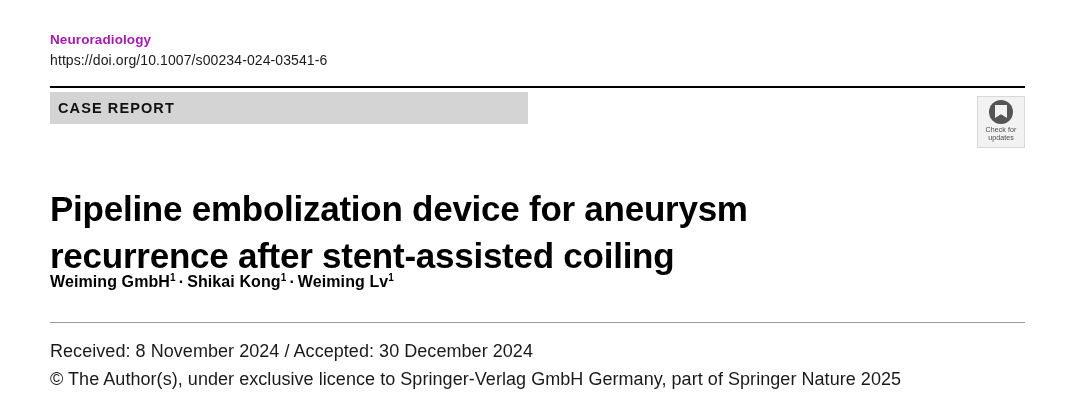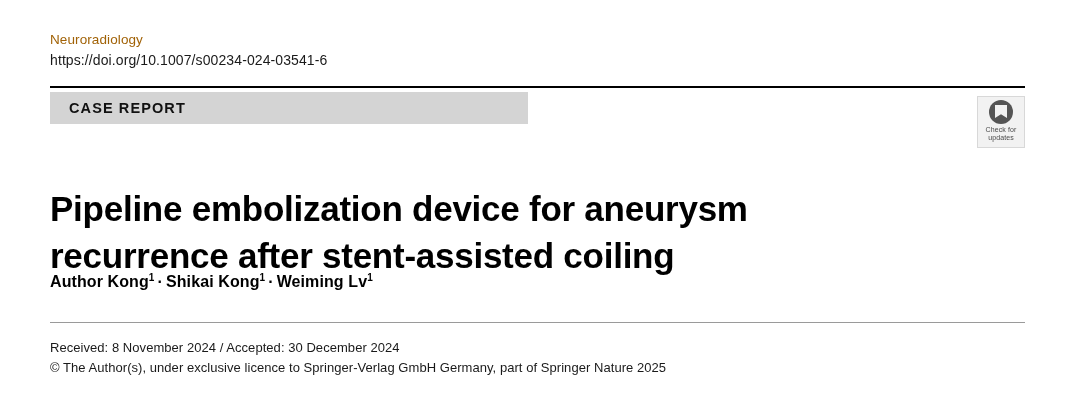--- a/index.html
+++ b/index.html
@@ -26,22 +26,23 @@
 
   
   .journal-block {
     position: absolute;
     left: 50px;
     top: 30px;
     line-height: 1.45;
   }
   .journal-name {
     font-size: 13.5px;
-    color: #a16207;
-    letter-spacing: 0.1px;
+    color: #a21caf;
+    letter-spacing: 0.1px;
+    font-weight: bold;
   }
   .journal-doi {
     font-size: 14px;
     color: #1a1a1a;
     letter-spacing: 0.1px;
   }
 
   
   .top-rule {
     position: absolute;
@@ -57,21 +58,21 @@
     position: absolute;
     left: 50px;
     top: 92px;
     width: 478px;
     height: 32px;
     background: #d4d4d4;
     display: flex;
     align-items: center;
   }
   .type-banner-label {
-    margin-left: 19px;
+    margin-left: 8px;
     font-size: 14.5px;
     font-weight: bold;
     letter-spacing: 1.1px;
     color: #111111;
   }
 
   
   .crossmark {
     position: absolute;
     left: 977px;
@@ -159,21 +160,21 @@
 
   
   .history-block {
     position: absolute;
     left: 50px;
     top: 338px;
     line-height: 1.55;
   }
   .history-line,
   .copyright-line {
-    font-size: 13px;
+    font-size: 18px;
     color: #1a1a1a;
     letter-spacing: 0.05px;
   }
 </style>
 </head>
 <body>
 
 <div class="page">
 
   <div class="journal-block">
@@ -191,21 +192,21 @@
     <div class="crossmark-circle"></div>
     <div class="crossmark-text">
       <span>Check for</span><br>
       <span>updates</span>
     </div>
   </div>
 
   <h1 class="article-title">Pipeline embolization device for aneurysm recurrence after stent-assisted coiling</h1>
 
   <div class="authors">
-    <span>Author Kong</span><sup>1</sup><span class="sep">·</span><span>Shikai Kong</span><sup>1</sup><span class="sep">·</span><span>Weiming Lv</span><sup>1</sup>
+    <span>Weiming GmbH</span><sup>1</sup><span class="sep">·</span><span>Shikai Kong</span><sup>1</sup><span class="sep">·</span><span>Weiming Lv</span><sup>1</sup>
   </div>
 
   <div class="mid-rule"></div>
 
   <div class="history-block">
     <div class="history-line">Received: 8 November 2024 / Accepted: 30 December 2024</div>
     <div class="copyright-line">© The Author(s), under exclusive licence to Springer-Verlag GmbH Germany, part of Springer Nature 2025</div>
   </div>
 
 </div>

